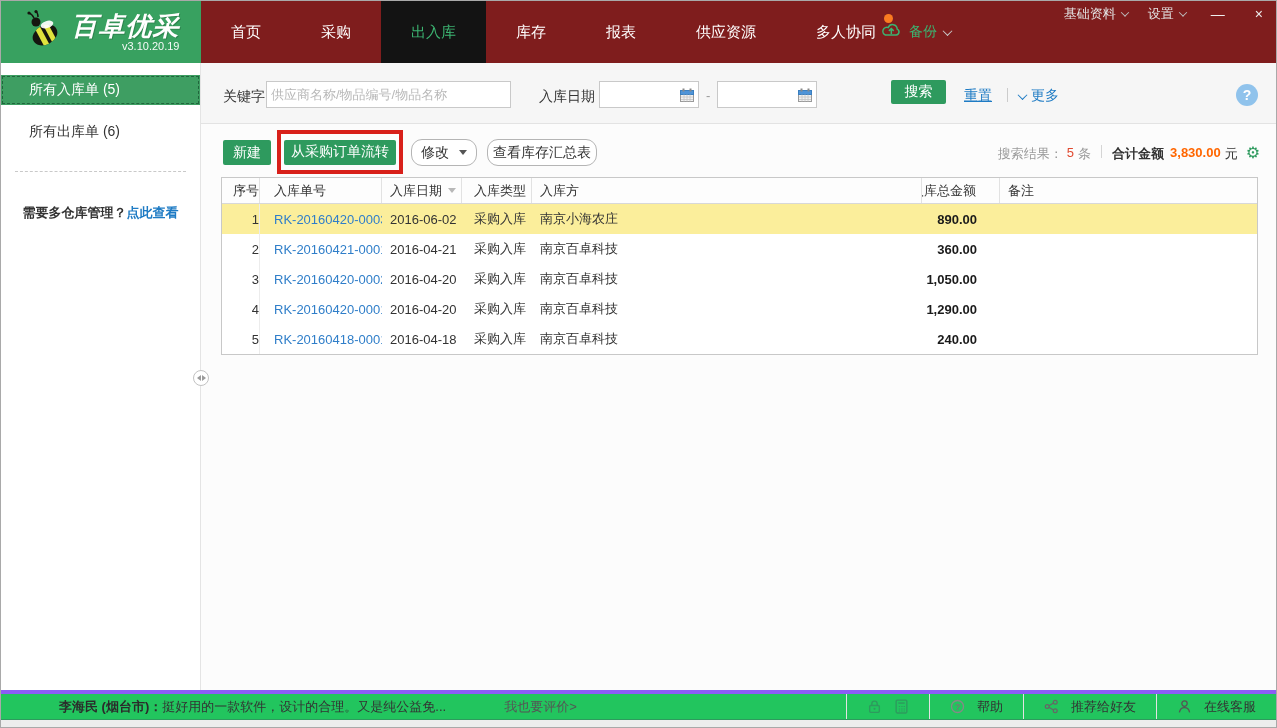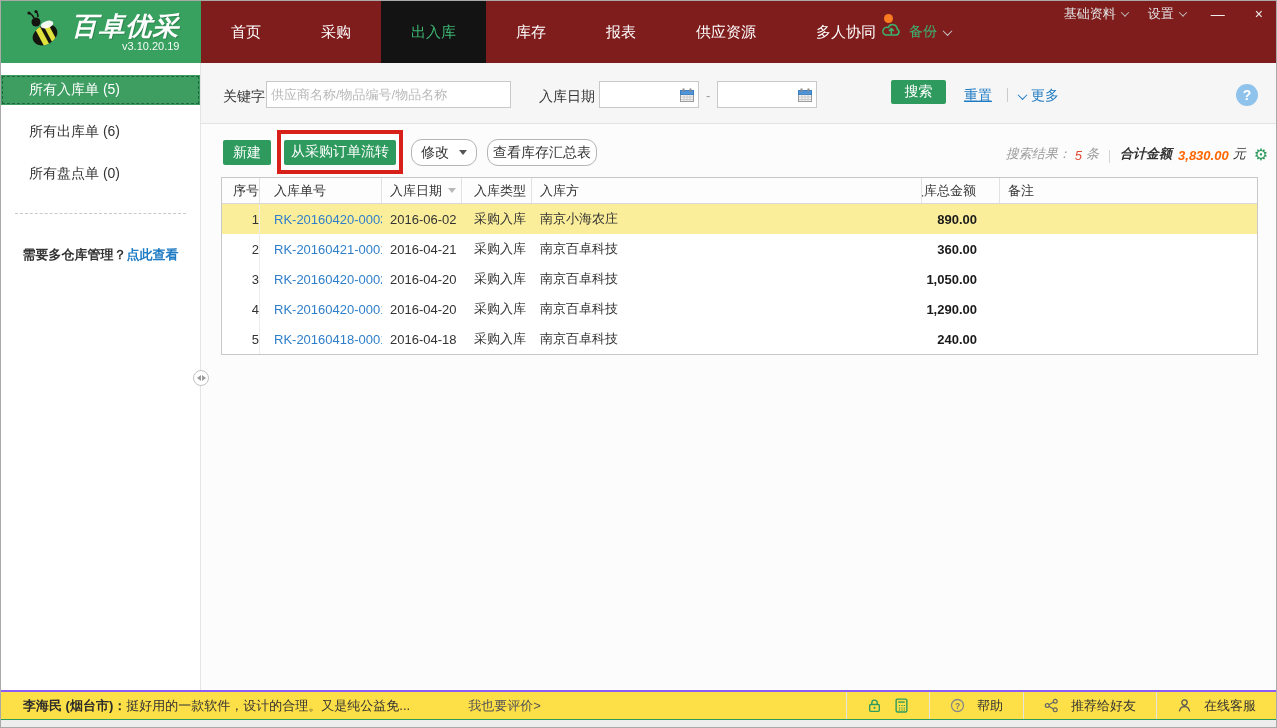--- a/index.html
+++ b/index.html
@@ -54,21 +54,21 @@
   .more-link { position:absolute; left:818px; top:24px; display:flex; align-items:center; gap:5px; }
   .help-circle { position:absolute; left:1035px; top:21px; width:22px; height:22px; border-radius:50%; background:#90c3ec; color:#fff; font-weight:bold; font-size:14px; display:flex; align-items:center; justify-content:center; cursor:pointer; }
 
   .new-btn { position:absolute; left:22px; top:77px; width:48px; height:25px; }
   .red-box { position:absolute; left:76px; top:67px; width:126px; height:44px; border:4px solid #d8201a; display:flex; align-items:center; justify-content:center; background:transparent; }
   .transfer-btn { width:112px; height:25px; }
   .btn-white { background:#fff; border:1px solid #b5b5b5; font-size:14px; font-family:inherit; color:#333; cursor:pointer; border-radius:11px; }
   .modify-btn { position:absolute; left:210px; top:76px; width:66px; height:27px; display:flex; align-items:center; justify-content:space-between; padding:0 9px; }
   .caret-down { width:0; height:0; border-left:4px solid transparent; border-right:4px solid transparent; border-top:5px solid #555; }
   .summary-btn { position:absolute; left:286px; top:76px; width:110px; height:27px; }
-  .result-summary { position:absolute; right:8px; top:82px; display:flex; align-items:flex-end; font-size:13px;font-style:italic; }
+  .result-summary { position:absolute; right:16px; top:82px; display:flex; align-items:flex-start; font-size:13px; }
   .rs-gray { color:#9a9a9a; }
   .rs-count { color:#e0492f; margin:0 4px; }
   .rs-div { width:1px; height:13px; background:#d5d5d5; margin:0 10px; }
   .rs-total-label { color:#333; font-weight:bold; margin-right:6px; }
   .rs-amount { color:#ff6600; font-weight:bold; margin-right:4px; }
   .rs-unit { color:#333; margin-right:8px; }
   .gear { color:#2e9a5e; font-size:16px; cursor:pointer; line-height:1; }
 
   
   .table { position:absolute; left:20px; top:114px; width:1037px; background:#fff; border:1px solid #c8c8c8; }
@@ -83,21 +83,21 @@
   .c5 { width:78px; justify-content:flex-end; padding-right:23px; }
   .c6 { flex:1; padding-left:8px; }
   .sort-arrow { width:0; height:0; border-left:4px solid transparent; border-right:4px solid transparent; border-top:5px solid #b8b8b8; margin-left:6px; }
   .t-row { display:flex; height:30px; align-items:center; background:#fff; cursor:default; }
   .t-row.selected { background:#fbee9b; }
   .t-row .c0 { border-right:1px solid #ececec; color:#333; }
   .doc-link { color:#2f7ec9; text-decoration:none; cursor:pointer; }
   .t-row .c5 { font-weight:bold; color:#1a1a1a; }
 
   
-  .statusbar { position:absolute; left:0; right:0; bottom:7px; height:30px; background:#fde047; border-top:2px solid #8b5cf6; border-bottom:1px solid #2e9a5e; display:flex; align-items:center; font-size:13px; }
+  .statusbar { position:absolute; left:0; right:0; bottom:7px; height:30px; background:#22c55e; border-top:4px solid #8b5cf6; border-bottom:1px solid #2e9a5e; display:flex; align-items:center; font-size:13px;padding-left:36px; }
   .bottom-strip { position:absolute; left:0; right:0; bottom:0; height:7px; background:#ededed; }
   .review { padding-left:22px; color:#333; }
   .review b { color:#2b2b2b; }
   .review-cta { margin-left:58px; color:#555; cursor:pointer; }
   .status-right { position:absolute; right:0; top:0; height:100%; display:flex; align-items:stretch; }
   .status-group { display:flex; align-items:center; gap:12px; padding:0 20px; border-left:1px solid #e3e3e3; cursor:pointer; color:#333; }
   .status-group svg { display:block; }
 </style>
 </head>
 <body>
@@ -182,23 +182,20 @@
   </header>
 
   <aside class="sidebar">
     <div id="sidebar-items">
         <div class="side-item active">
           <span>所有入库单 (5)</span>
         </div>
         <div class="side-item">
           <span>所有出库单 (6)</span>
         </div>
-        <div class="side-item">
-          <span>所有盘点单 (0)</span>
-        </div>
       </div>
     <div class="side-divider"></div>
     <div class="side-promo">
       <span>需要多仓库管理？</span><a>点此查看</a>
     </div>
   </aside>
   <div class="collapse-handle">
     <i class="tri tri-l"></i>
     <i class="tri tri-r"></i>
   </div>

